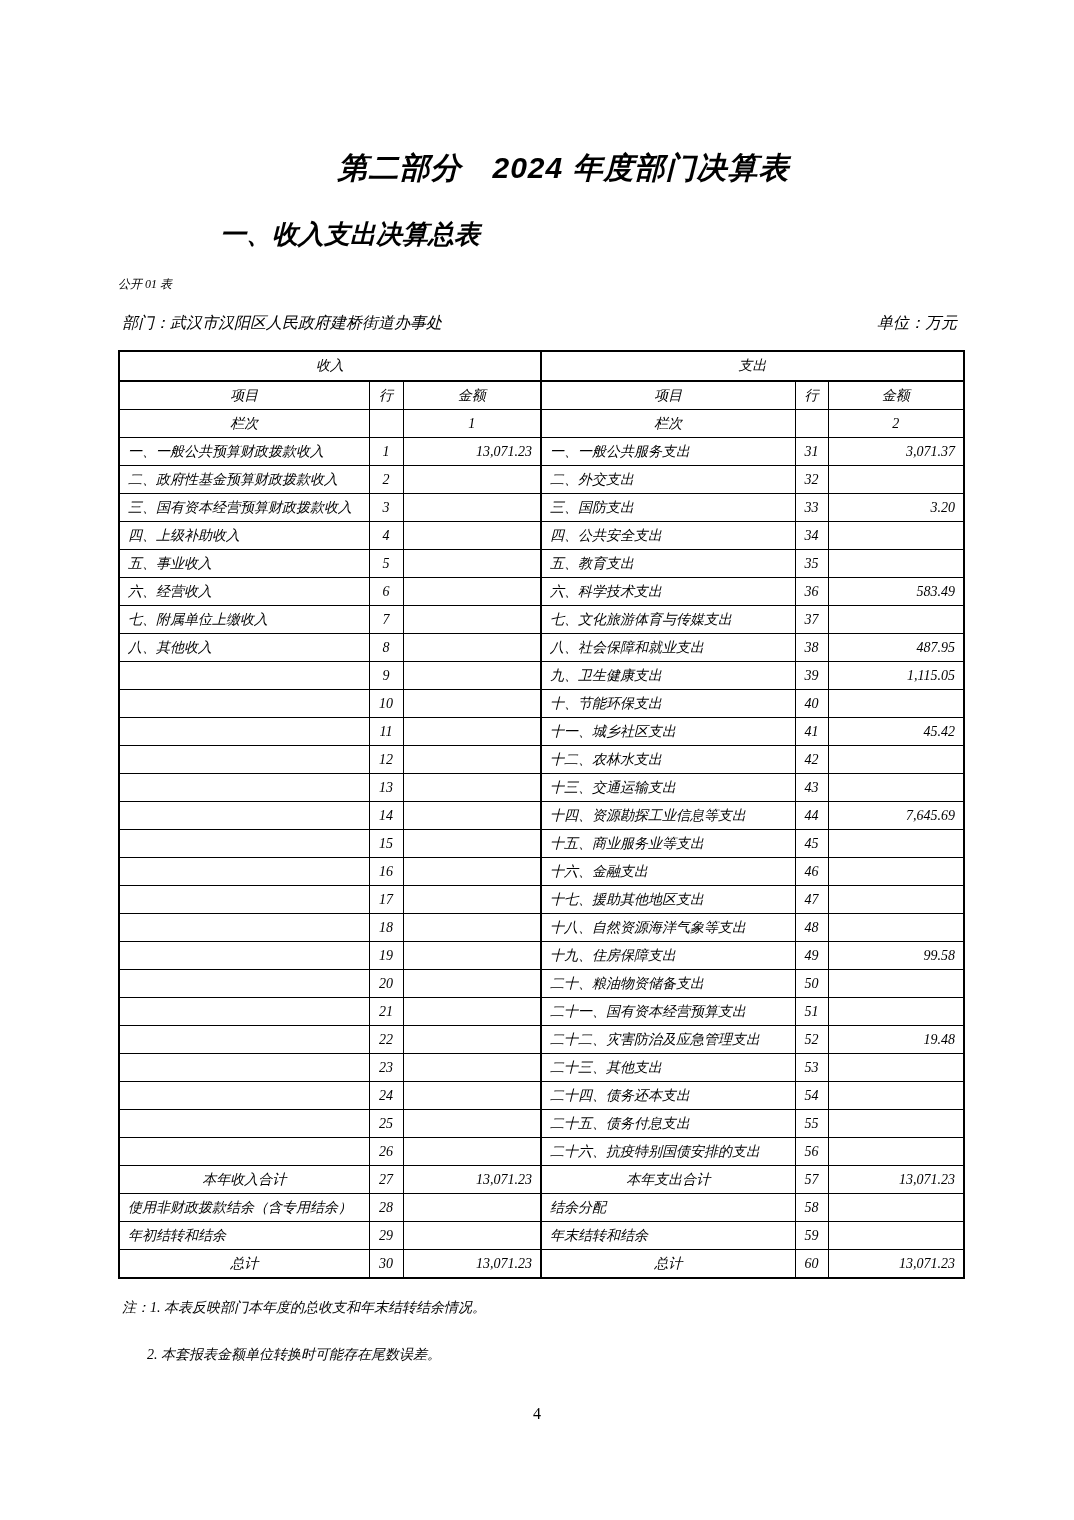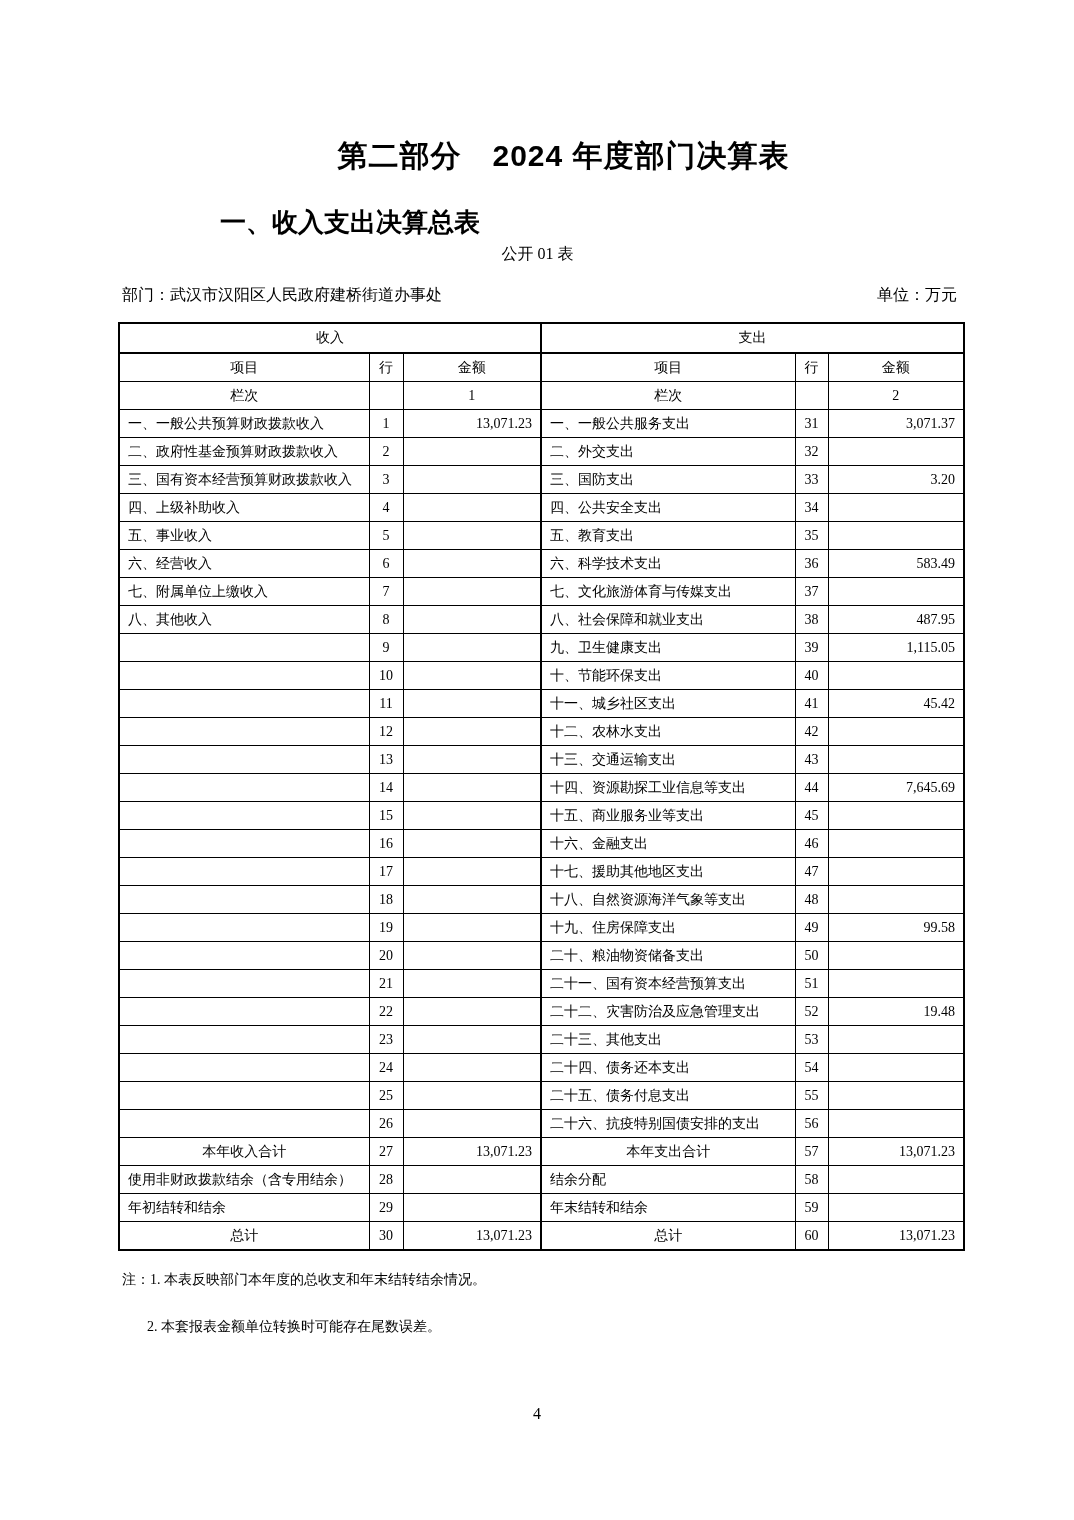--- a/index.html
+++ b/index.html
@@ -12,43 +12,44 @@
     width: 1074px;
     height: 1520px;
     background: #ffffff;
     color: #000000;
     font-family: "Liberation Serif", "DejaVu Serif", serif;
     overflow: hidden;
   }
   .content {
     position: absolute;
     left: 118px;
-    top: 0;
+    top: 12px;
     width: 845px;
+    font-style: italic;
   }
   .title {
     margin: 136px 0 0 0;
     text-align: center;
     padding-left: 46px;
     font-family: "Liberation Sans", "DejaVu Sans", sans-serif;
     font-weight: bold;
     font-size: 30px;
     letter-spacing: 1px;
     white-space: pre;
   }
   .subtitle {
     margin: 28px 0 0 102px;
     font-family: "Liberation Sans", "DejaVu Sans", sans-serif;
     font-weight: bold;
     font-size: 26px;
   }
   .table-code {
-    margin-top: 4px;
-    text-align: center;
-    font-size: 16px;
+    margin-top: 24px;
+    text-align: left;
+    font-size: 12px;
     padding-right: 6px;
   }
   .meta-row {
     margin-top: 20px;
     display: flex;
     justify-content: space-between;
     align-items: flex-end;
     font-size: 16px;
     padding: 0 6px 0 4px;
   }

